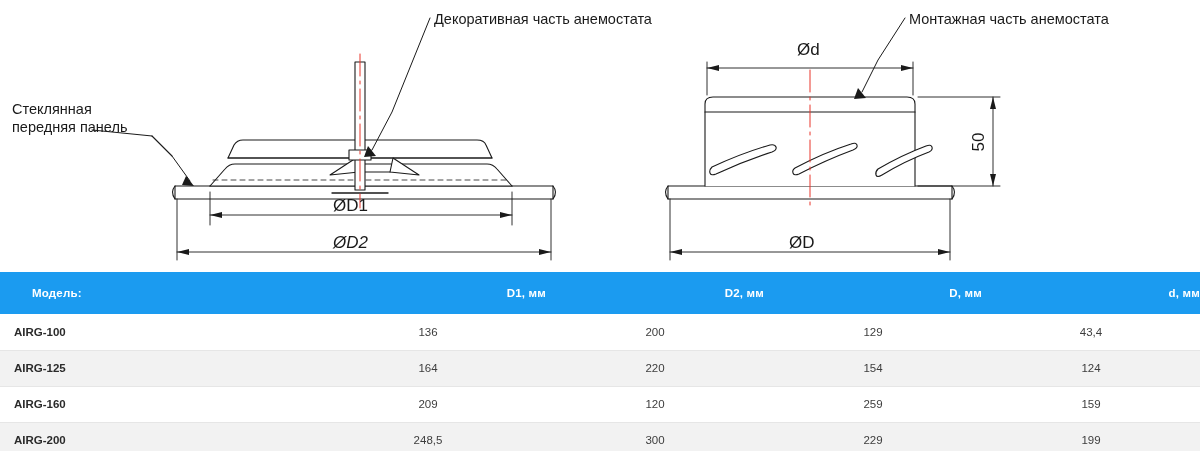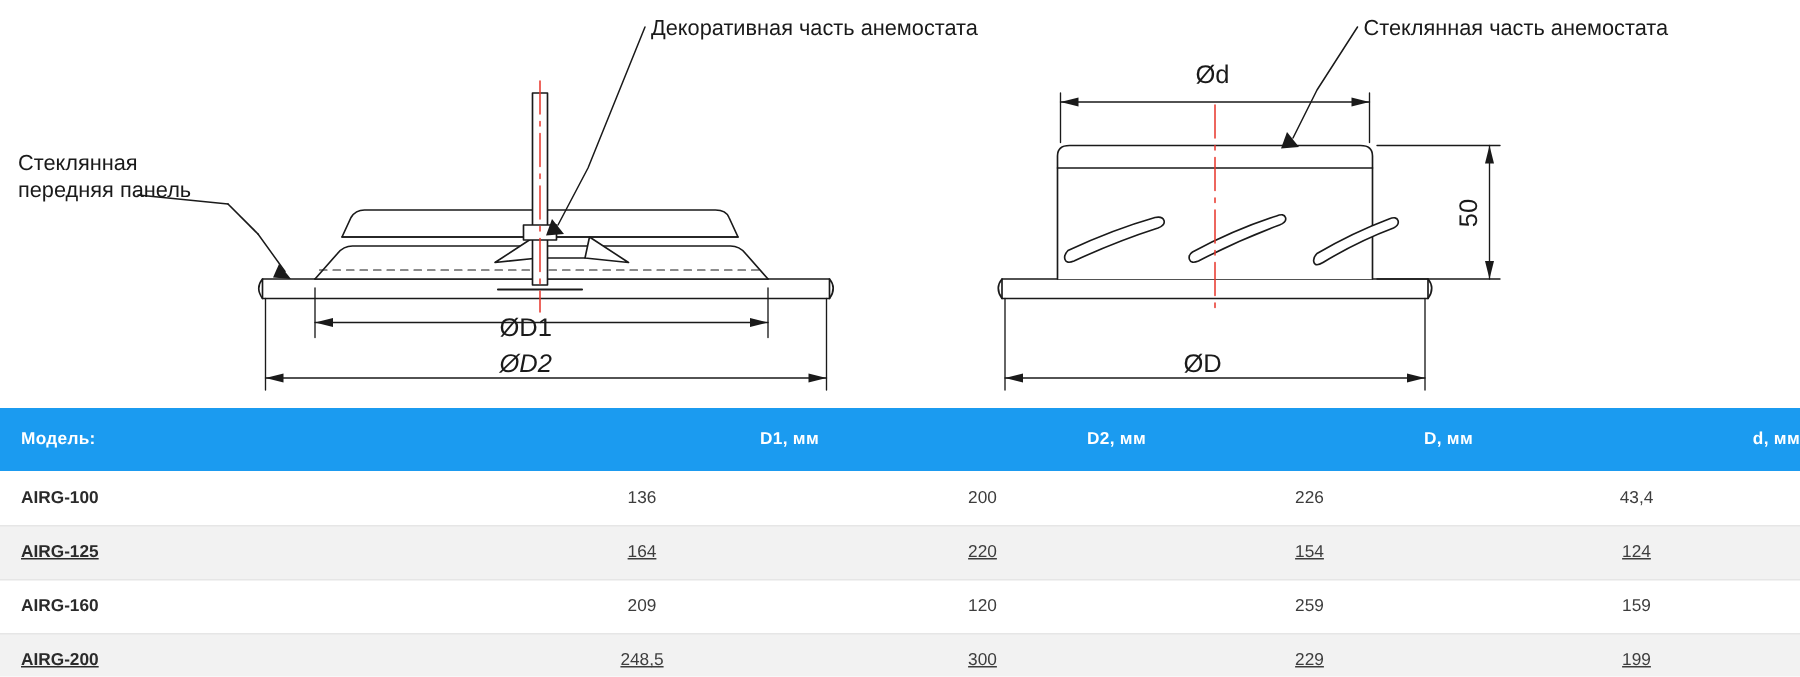--- a/index.html
+++ b/index.html
@@ -65,39 +65,39 @@
     font-size: 11.5px;
     font-weight: bold;
     height: 42px;
     padding: 0;
     text-align: right;
     vertical-align: middle;
     letter-spacing: 0.2px;
   }
   table.spec thead th.model-col {
     text-align: left;
-    padding-left: 14px;
+    padding-left: 32px;
   }
   table.spec tbody td {
     font-size: 11.5px;
     color: #3d3d3d;
     height: 36px;
     padding: 0;
     text-align: center;
     vertical-align: middle;
     border-bottom: 1px solid #e6e6e6;
   }
   table.spec tbody td.model-col {
     text-align: left;
     padding-left: 14px;
     font-weight: bold;
     color: #2b2b2b;
   }
   table.spec tbody tr.odd td { background: #ffffff; }
-  table.spec tbody tr.even td { background: #f2f2f2; text-decoration: underline; }
+  table.spec tbody tr.even td { background: #f2f2f2; }
   table.spec tbody tr:last-child td { border-bottom: none; }
 </style>
 </head>
 <body>
 
 <div id="root">
 
   <div id="drawing">
     <svg width="1200" height="272" viewBox="0 0 1200 272" xmlns="http://www.w3.org/2000/svg">
       <g fill="none" stroke="#1a1a1a" stroke-width="1.1" stroke-linecap="round" stroke-linejoin="round">
@@ -196,23 +196,23 @@
       </g>
     </svg>
 
     <div class="callout-text multiline" style="left:12px; top:100px; width:150px;">
       <span>Стеклянная</span><br>
       <span>передняя панель</span>
     </div>
 
     <div class="callout-text" style="left:434px; top:10px;">Декоративная часть анемостата</div>
 
-    <div class="callout-text" style="left:909px; top:10px;">Стеклянная часть анемостата</div>
-
-    <div class="dim-label" style="left:333px; top:209px;">ØD1</div>
+    <div class="callout-text" style="left:909px; top:10px;">Монтажная часть анемостата</div>
+
+    <div class="dim-label" style="left:333px; top:196px;">ØD1</div>
     <div class="dim-label" style="left:333px; top:233px;font-style:italic;">ØD2</div>
     <div class="dim-label" style="left:797px; top:40px;">Ød</div>
     <div class="dim-label" style="left:789px; top:233px;">ØD</div>
     <div class="dim-label vert" style="left:970px; top:132px;">50</div>
   </div>
 
   <div id="table-wrap">
     <table class="spec">
       <colgroup>
         <col style="width:310px">
@@ -228,21 +228,21 @@
           <th>D2, мм</th>
           <th>D, мм</th>
           <th>d, мм</th>
         </tr>
       </thead>
       <tbody>
         <tr class="odd">
           <td class="model-col">AIRG-100</td>
           <td>136</td>
           <td>200</td>
-          <td>226</td>
+          <td>129</td>
           <td>43,4</td>
         </tr>
         <tr class="even">
           <td class="model-col">AIRG-125</td>
           <td>164</td>
           <td>220</td>
           <td>154</td>
           <td>124</td>
         </tr>
         <tr class="odd">

